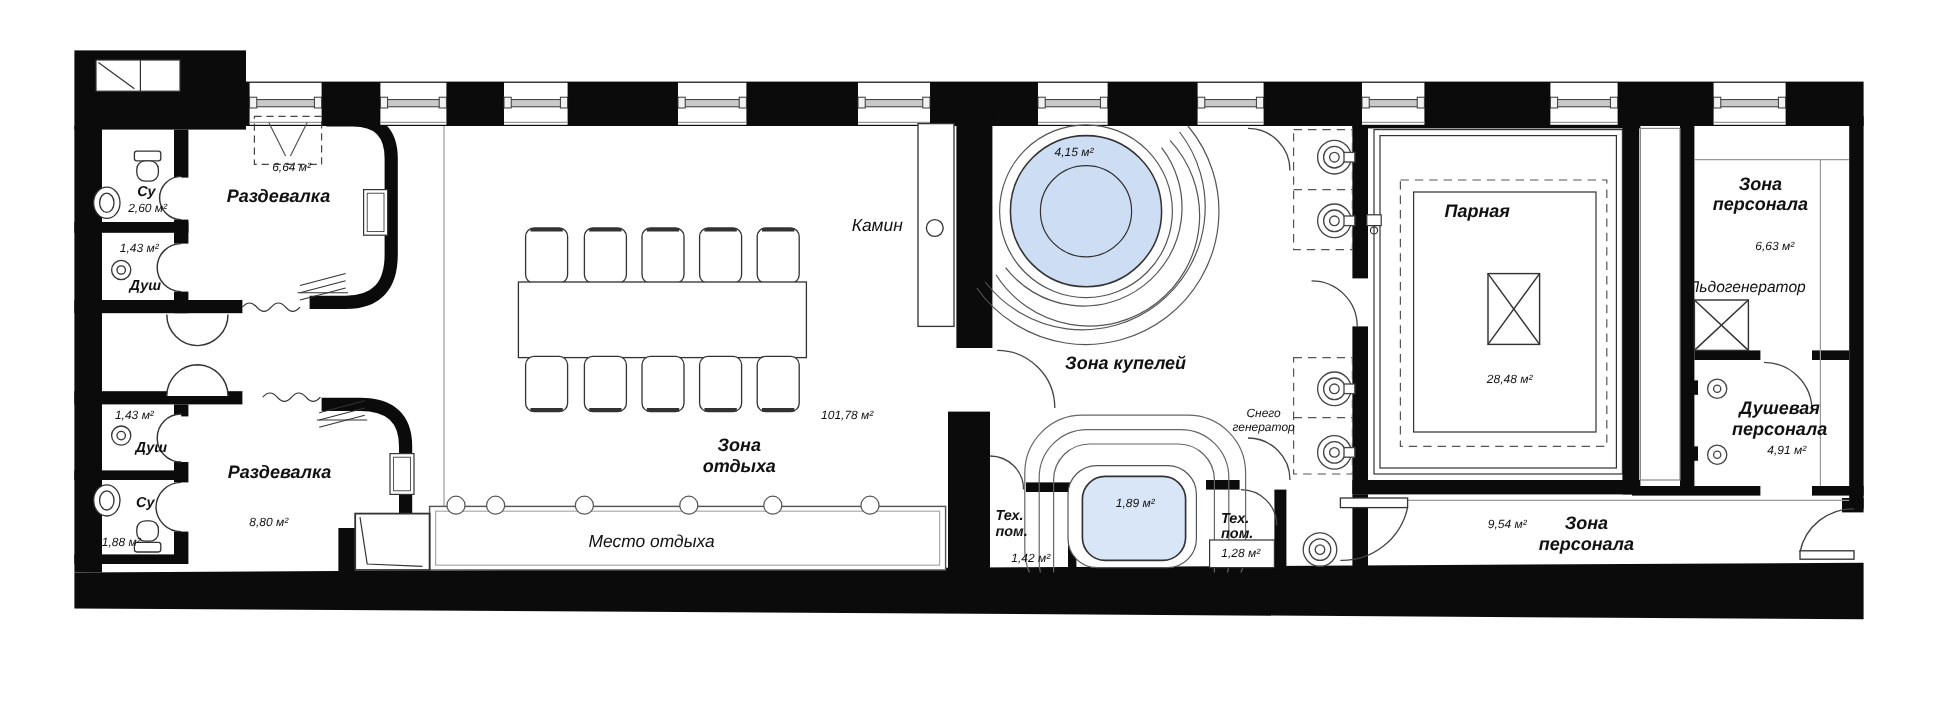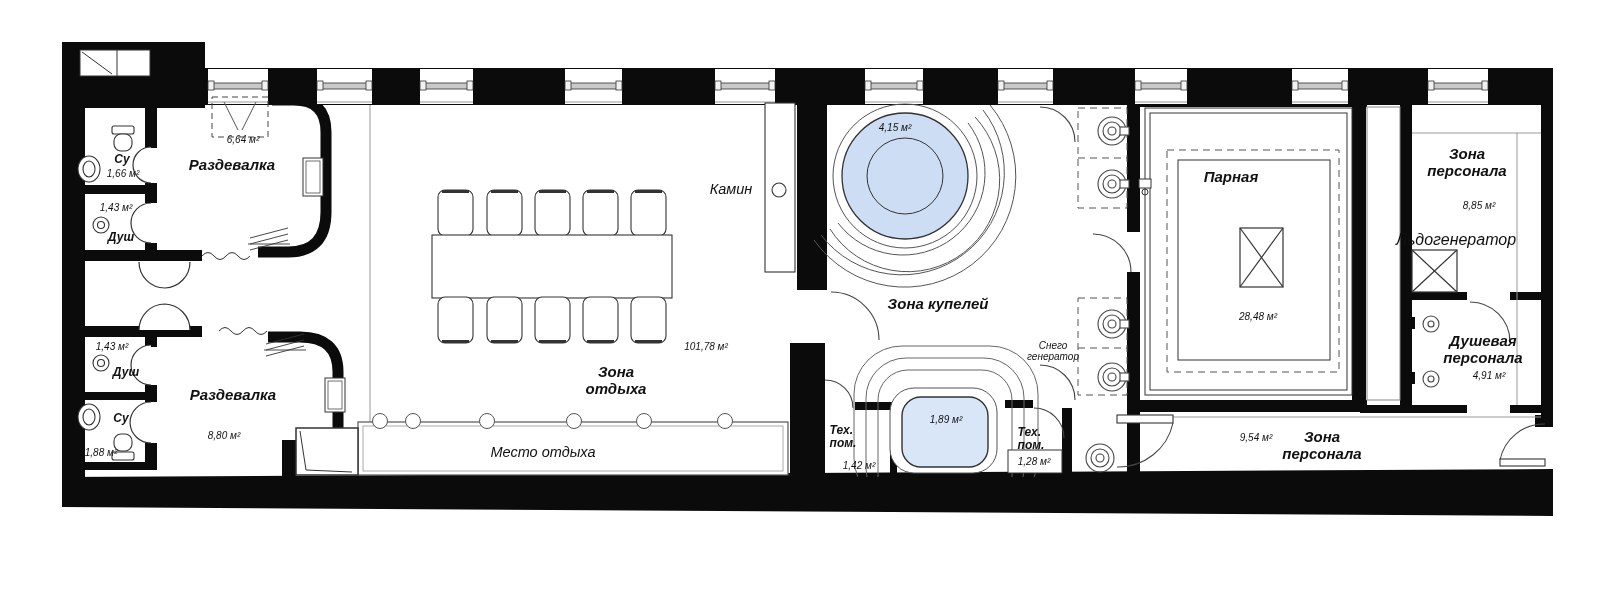--- a/index.html
+++ b/index.html
@@ -370,21 +370,21 @@
   <g fill="none" stroke="#444" stroke-width="1.1">
     <circle cx="1431" cy="379" r="8"></circle>
         <circle cx="1431" cy="379" r="3"></circle>
     <rect x="1409" y="372" width="6" height="12" fill="#0b0b0b" stroke="none"></rect>
   </g>
 
   <rect x="1008" y="450" width="54" height="23" fill="#fff" stroke="#333" stroke-width="1"></rect>
 </svg>
 
   <div class="lbl b2" style="left:122px;top:160px">Су</div>
-  <div class="lbl a" style="left:123px;top:174px">1,66 м²</div>
+  <div class="lbl a" style="left:123px;top:174px">2,60 м²</div>
   <div class="lbl b" style="left:232px;top:165px">Раздевалка</div>
   <div class="lbl a" style="left:243px;top:140px">6,64 м²</div>
   <div class="lbl a" style="left:116px;top:208px">1,43 м²</div>
   <div class="lbl b2" style="left:121px;top:238px">Душ</div>
   <div class="lbl a" style="left:112px;top:347px">1,43 м²</div>
   <div class="lbl b2" style="left:126px;top:373px">Душ</div>
   <div class="lbl b2" style="left:121px;top:419px">Су</div>
   <div class="lbl a" style="left:101px;top:453px">1,88 м²</div>
   <div class="lbl b" style="left:233px;top:395px">Раздевалка</div>
   <div class="lbl a" style="left:224px;top:436px">8,80 м²</div>
@@ -401,21 +401,21 @@
   <div class="lbl a" style="left:859px;top:466px">1,42 м²</div>
   <div class="lbl b2" style="left:1031px;top:439px;text-align:left">Тех.
 пом.</div>
   <div class="lbl a" style="left:1034px;top:462px">1,28 м²</div>
   <div class="lbl a" style="left:1053px;top:351px">Снего
 генератор</div>
   <div class="lbl b" style="left:1231px;top:177px">Парная</div>
   <div class="lbl a" style="left:1258px;top:317px">28,48 м²</div>
   <div class="lbl b" style="left:1467px;top:163px">Зона
 персонала</div>
-  <div class="lbl a" style="left:1479px;top:206px">8,85 м²</div>
-  <div class="lbl a" style="left:1456px;top:240px;font-size:16px">Льдогенератор</div>
+  <div class="lbl a" style="left:1479px;top:206px">6,63 м²</div>
+  <div class="lbl a" style="left:1456px;top:240px;font-size:13px">Льдогенератор</div>
   <div class="lbl b" style="left:1483px;top:350px">Душевая
 персонала</div>
   <div class="lbl a" style="left:1489px;top:376px">4,91 м²</div>
   <div class="lbl a" style="left:1256px;top:438px">9,54 м²</div>
   <div class="lbl b" style="left:1322px;top:446px">Зона
 персонала</div>
 </div>
 
 </body></html>

